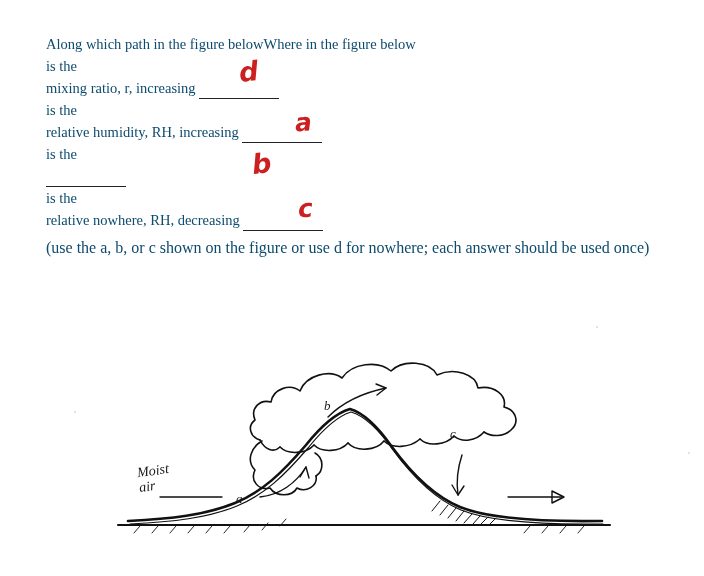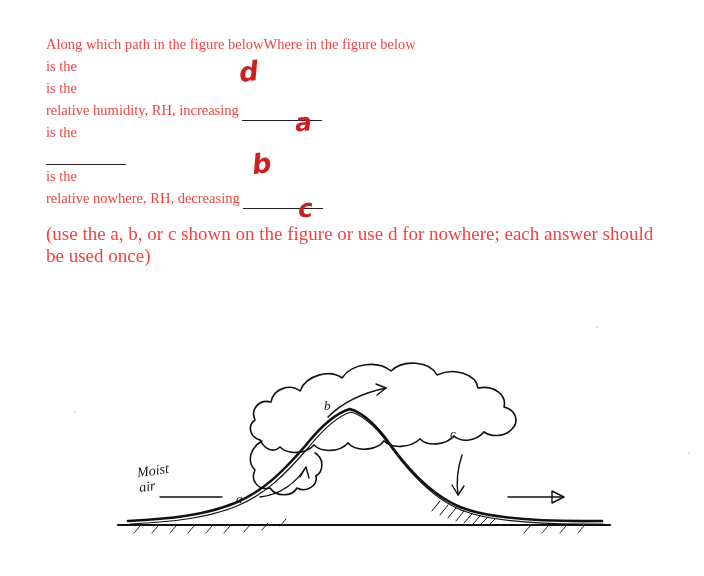--- a/index.html
+++ b/index.html
@@ -20,38 +20,38 @@
     width: 704px;
     height: 576px;
   }
   .question-block {
     position: absolute;
     left: 46px;
     top: 33px;
     width: 620px;
     font-size: 14.5px;
     line-height: 22px;
-    color: #ef4444;
+    color: #0c4a6e;
   }
   .q-line {
     white-space: pre;
     position: relative;
     height: 22px;
   }
   .blank {
     display: inline-block;
     border-bottom: 1px solid #222;
     width: 80px;
     vertical-align: bottom;
     height: 15px;
   }
   .note {
-    font-size: 19px;
+    font-size: 16px;
     line-height: 22px;
-    margin-top: 14px;
+    margin-top: 6px;
   }
   .handwritten {
     position: absolute;
     color: #cc1f1f;
     font-family: "DejaVu Sans", sans-serif;
     font-style: italic;
     font-weight: bold;
     font-size: 27px;
     line-height: 1;
     transform: rotate(-6deg);
@@ -98,20 +98,21 @@
   }
 </style>
 </head>
 <body>
 
 <div class="page">
 
   <div class="question-block">
     <div class="q-line"><span>Along which path in the figure belowWhere in the figure below</span></div>
     <div class="q-line"><span>is the</span></div>
+    <div class="q-line"><span>mixing ratio, r, increasing </span><span class="blank"></span></div>
     <div class="q-line"><span>is the</span></div>
     <div class="q-line"><span>relative humidity, RH, increasing </span><span class="blank"></span></div>
     <div class="q-line"><span>is the</span></div>
     <div class="q-line"><span class="blank"></span></div>
     <div class="q-line"><span>is the</span></div>
     <div class="q-line"><span>relative nowhere, RH, decreasing </span><span class="blank"></span></div>
     <div class="note">(use the a, b, or c shown on the figure or use d for nowhere; each answer should be used once)</div>
   </div>
 
   <div class="handwritten hw-d">d</div>

